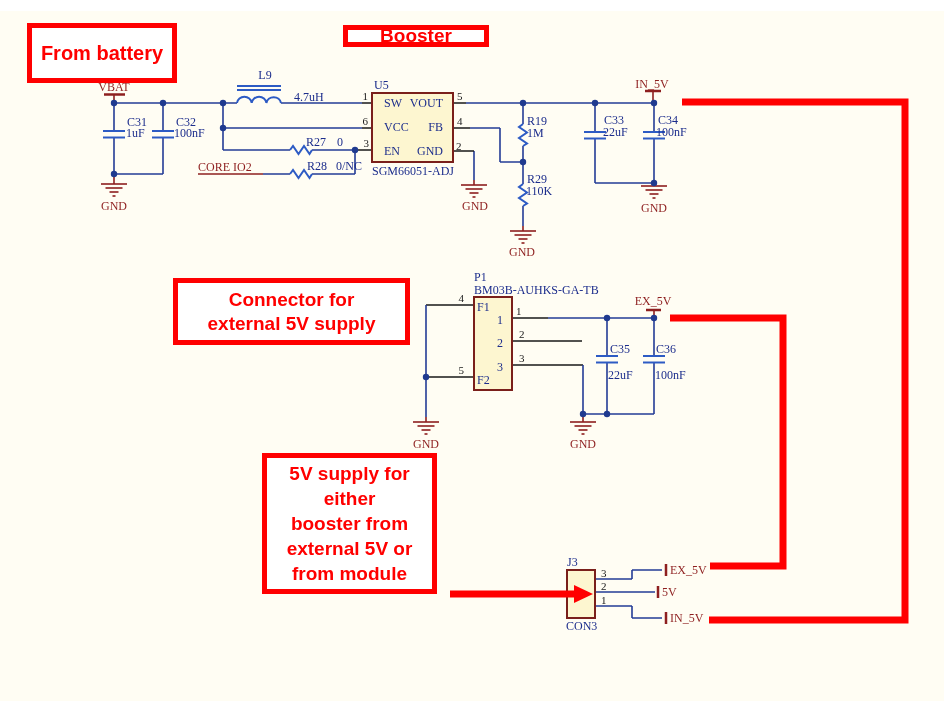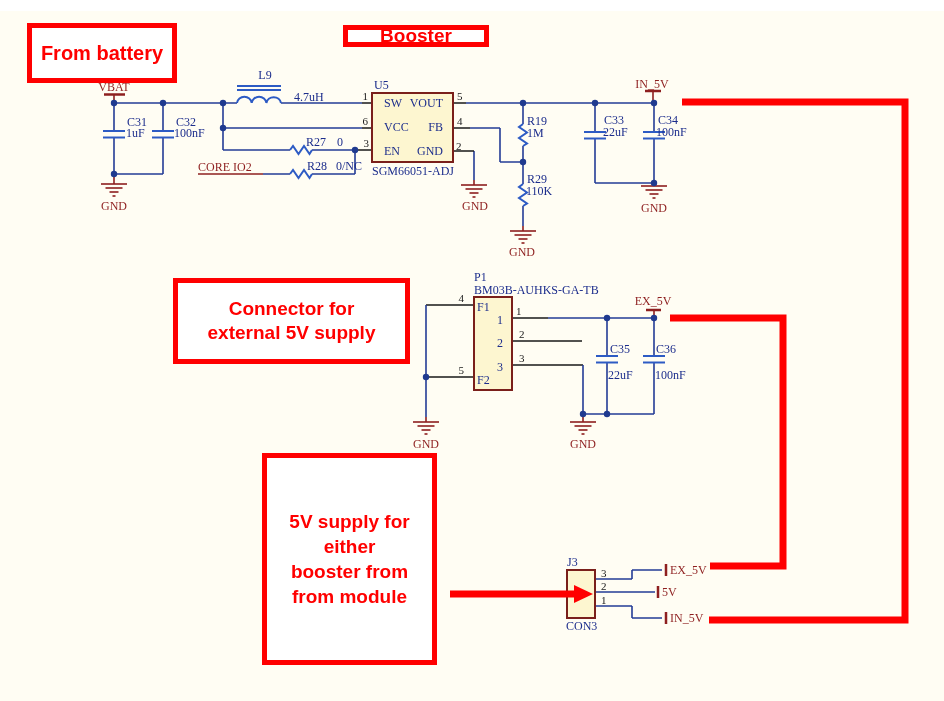--- a/index.html
+++ b/index.html
@@ -24,22 +24,22 @@
   .redln{stroke:#ff0000;stroke-width:7;fill:none;}
   .redfill{fill:#ff0000;stroke:none;}
   
   .ann-box{
     position:absolute;box-sizing:border-box;background:#ffffff;
     border:5px solid #ff0000;color:#ff0000;font-weight:bold;text-align:center;
     display:flex;flex-direction:column;align-items:center;justify-content:center;
   }
   .ab1{left:27px;top:23px;width:150px;height:60px;font-size:20px;}
   .ab2{left:343px;top:25px;width:146px;height:22px;font-size:19px;}
-  .ab3{left:173px;top:278px;width:237px;height:86px;font-size:19px;line-height:24px;}
-  .ab4{left:262px;top:453px;width:175px;height:212px;font-size:19px;line-height:25px;}
+  .ab3{left:173px;top:278px;width:237px;height:67px;font-size:19px;line-height:24px;}
+  .ab4{left:262px;top:453px;width:175px;height:141px;font-size:19px;line-height:25px;}
 </style>
 </head>
 <body>
 
 <div class="top-strip"></div>
 
 <svg width="944" height="701" viewBox="0 0 944 701">
   <defs>
     <g id="cap" class="s">
       <line x1="-11" y1="0" x2="11" y2="0"></line>
@@ -242,14 +242,15 @@
 
 <div class="ann-box ab3">
   <div>Connector for</div>
   <div>external 5V supply</div>
 </div>
 
 <div class="ann-box ab4">
   <div>5V supply for</div>
   <div>either</div>
   <div>booster from</div>
+  <div>external 5V or</div>
   <div>from module</div>
 </div>
 
 </body></html>

